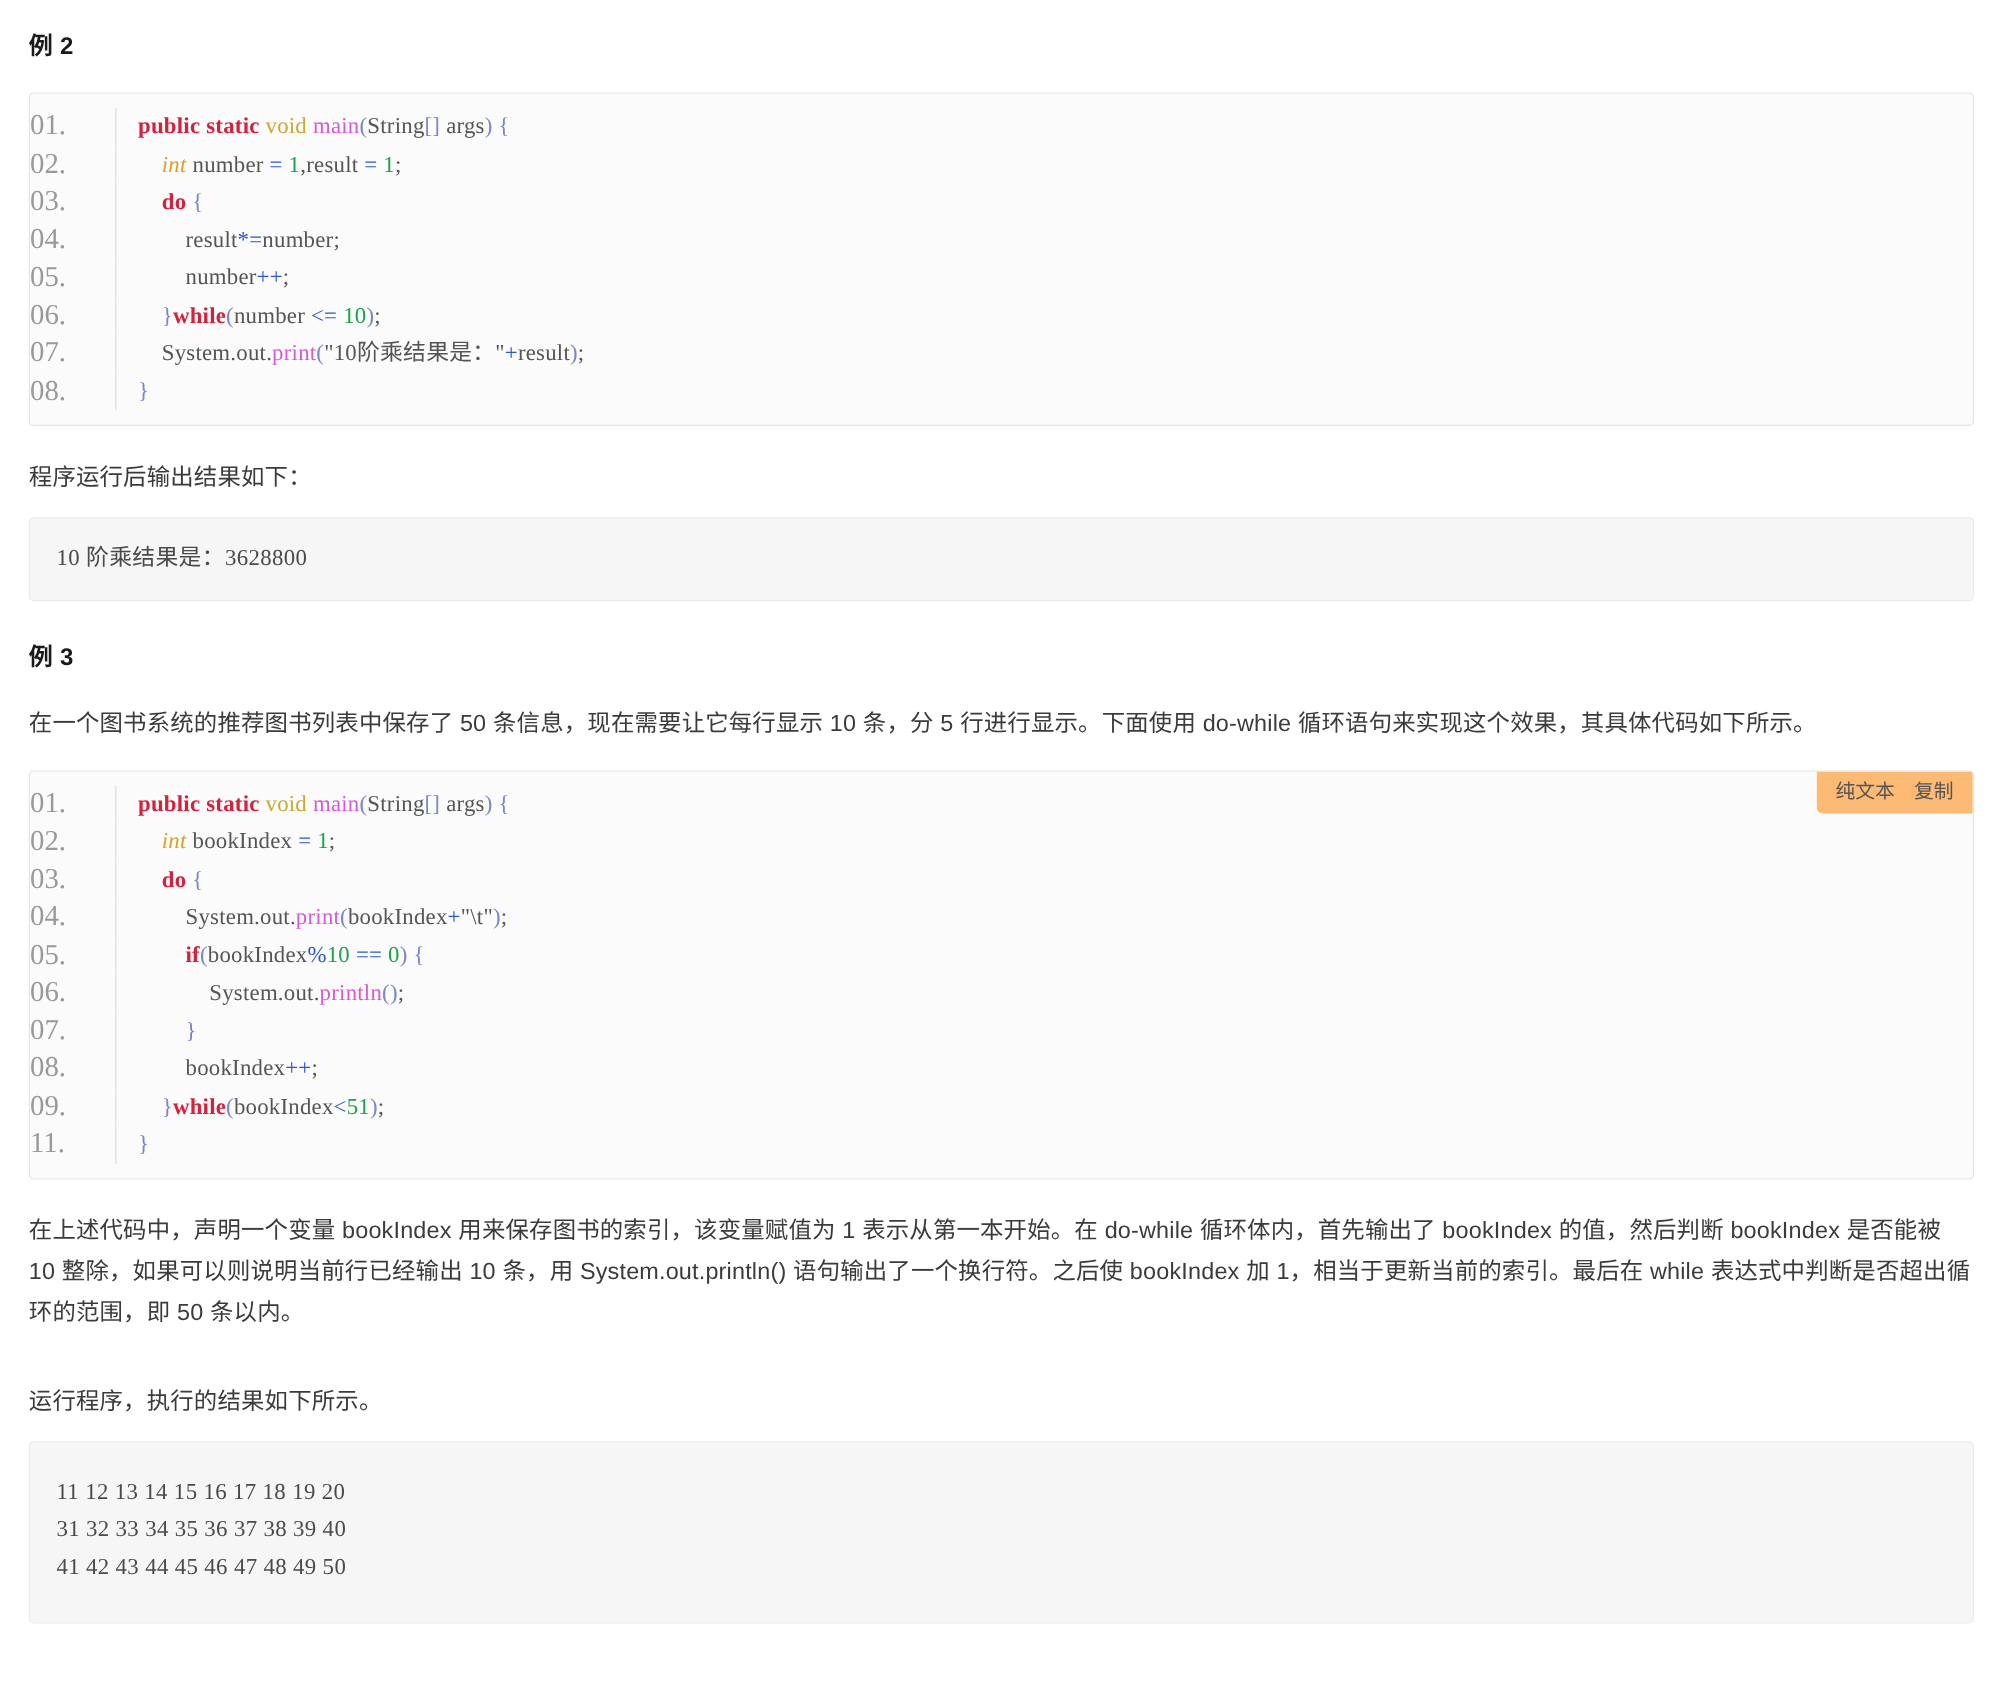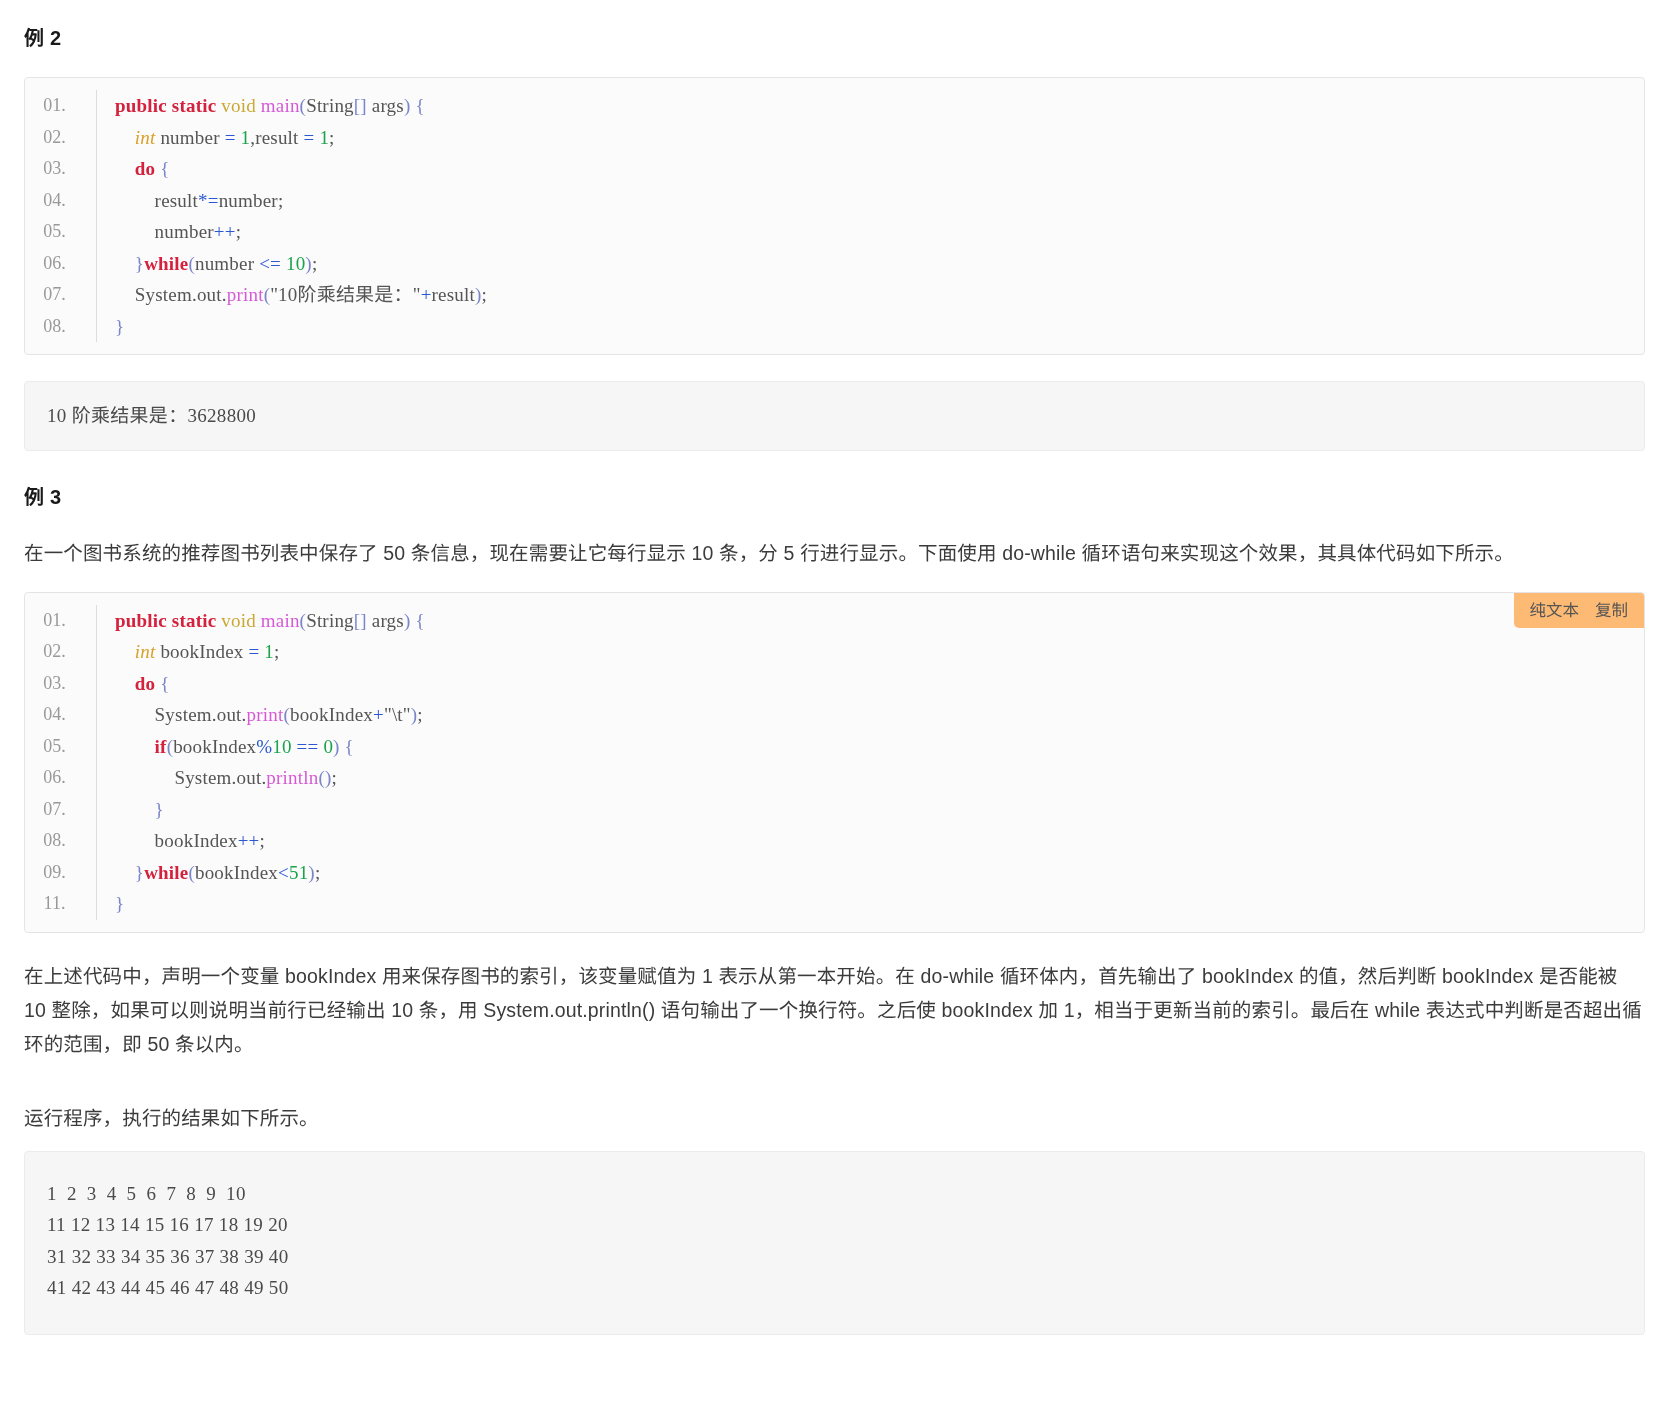--- a/index.html
+++ b/index.html
@@ -88,25 +88,25 @@
     display: flex;
     align-items: flex-start;
     font-family: "Liberation Mono", "DejaVu Sans Mono", monospace;
     font-size: 18px;
     line-height: 31.5px;
     white-space: pre;
   }
   .ln {
     flex: 0 0 auto;
     width: 72px;
-    text-align: center;
+    text-align: left;
     padding-right: 12px;
     color: #999999;
     font-family: "Liberation Serif", "DejaVu Serif", serif;
-    font-size: 18px;
+    font-size: 24px;
     user-select: none;
     border-right: 1px solid #dedede;
     margin-right: 18px;
   }
   .ctext {
     flex: 1 1 auto;
     font-family: "Liberation Serif", "DejaVu Serif", serif;
     font-size: 19px;
     color: #555555;
     letter-spacing: 0.2px;
@@ -157,20 +157,21 @@
         <li><span class="ln">02.</span><span class="ctext"><span class="plain">    </span><span class="typ">int </span><span class="plain">number </span><span class="op">=</span><span class="plain"> </span><span class="num">1</span><span class="plain">,result </span><span class="op">=</span><span class="plain"> </span><span class="num">1</span><span class="plain">;</span></span></li>
         <li><span class="ln">03.</span><span class="ctext"><span class="plain">    </span><span class="kw">do</span><span class="plain"> </span><span class="pun">{</span></span></li>
         <li><span class="ln">04.</span><span class="ctext"><span class="plain">        result</span><span class="op">*=</span><span class="plain">number;</span></span></li>
         <li><span class="ln">05.</span><span class="ctext"><span class="plain">        number</span><span class="op">++</span><span class="plain">;</span></span></li>
         <li><span class="ln">06.</span><span class="ctext"><span class="plain">    </span><span class="pun">}</span><span class="kw">while</span><span class="pun">(</span><span class="plain">number </span><span class="op">&lt;=</span><span class="plain"> </span><span class="num">10</span><span class="pun">)</span><span class="plain">;</span></span></li>
         <li><span class="ln">07.</span><span class="ctext"><span class="plain">    System.out.</span><span class="fn">print</span><span class="pun">(</span><span class="str">"10阶乘结果是："</span><span class="op">+</span><span class="plain">result</span><span class="pun">)</span><span class="plain">;</span></span></li>
         <li><span class="ln">08.</span><span class="ctext"><span class="pun">}</span></span></li>
       </ol>
   </div>
 
+  <p class="para tight">程序运行后输出结果如下：</p>
 
   <div class="output-box">10 阶乘结果是：3628800</div>
 
   <h3 class="section-heading spaced-top">例 3</h3>
 
   <p class="para">在一个图书系统的推荐图书列表中保存了 50 条信息，现在需要让它每行显示 10 条，分 5 行进行显示。下面使用 do-while 循环语句来实现这个效果，其具体代码如下所示。</p>
 
   <div class="code-wrap">
     <div class="code-toolbar">
       <span class="tb-btn">纯文本</span>
@@ -187,15 +188,15 @@
         <li><span class="ln">08.</span><span class="ctext"><span class="plain">        bookIndex</span><span class="op">++</span><span class="plain">;</span></span></li>
         <li><span class="ln">09.</span><span class="ctext"><span class="plain">    </span><span class="pun">}</span><span class="kw">while</span><span class="pun">(</span><span class="plain">bookIndex</span><span class="op">&lt;</span><span class="num">51</span><span class="pun">)</span><span class="plain">;</span></span></li>
         <li><span class="ln">11.</span><span class="ctext"><span class="pun">}</span></span></li>
       </ol>
   </div>
 
   <p class="para gap-after">在上述代码中，声明一个变量 bookIndex 用来保存图书的索引，该变量赋值为 1 表示从第一本开始。在 do-while 循环体内，首先输出了 bookIndex 的值，然后判断 bookIndex 是否能被 10 整除，如果可以则说明当前行已经输出 10 条，用 System.out.println() 语句输出了一个换行符。之后使 bookIndex 加 1，相当于更新当前的索引。最后在 while 表达式中判断是否超出循环的范围，即 50 条以内。</p>
 
   <p class="para tight">运行程序，执行的结果如下所示。</p>
 
-  <div class="output-box tall" id="out3"><span class="output-line">1  2  3  4  5  6  7  8  9  10</span><span class="output-line">11 12 13 14 15 16 17 18 19 20</span><span class="output-line">31 32 33 34 35 36 37 38 39 40</span><span class="output-line">41 42 43 44 45 46 47 48 49 50</span></div>
+  <div class="output-box tall" id="out3"><span class="output-line">11 12 13 14 15 16 17 18 19 20</span><span class="output-line">31 32 33 34 35 36 37 38 39 40</span><span class="output-line">41 42 43 44 45 46 47 48 49 50</span></div>
 
 </div>
 
 </body></html>

